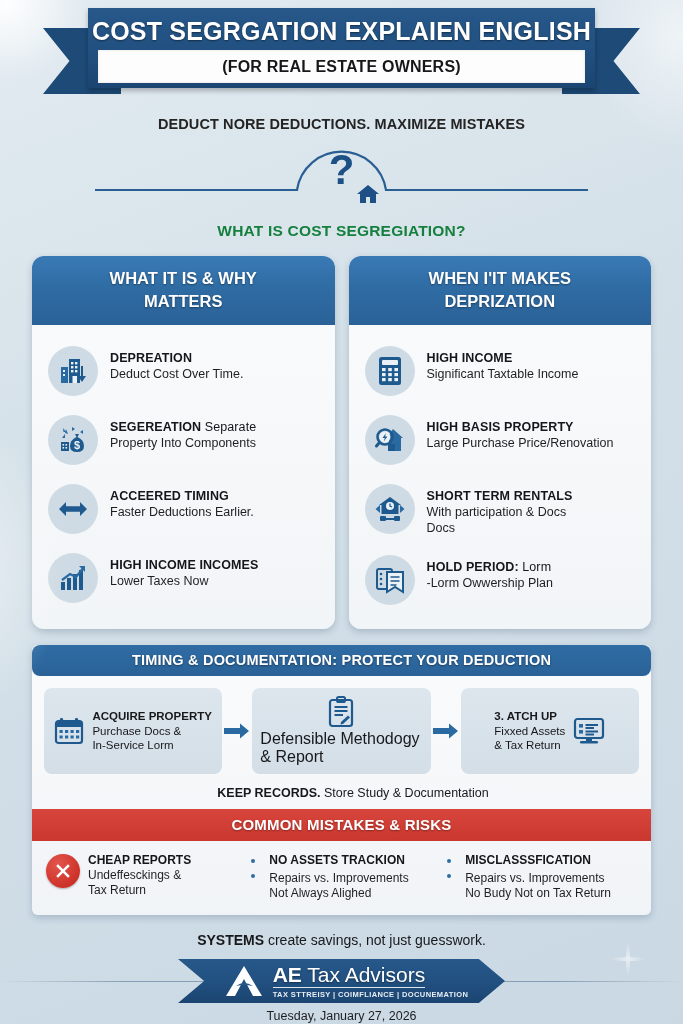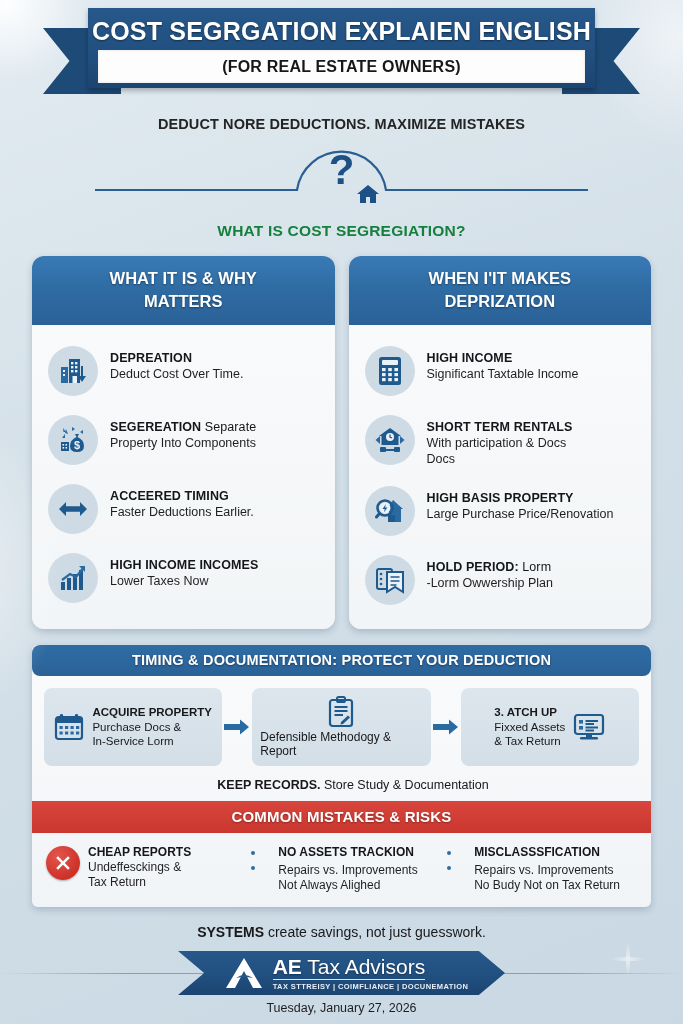--- a/index.html
+++ b/index.html
@@ -153,21 +153,21 @@
   .step {
     flex: 1;
     background: linear-gradient(180deg, #dde6ed 0%, #d3dee7 100%);
     border-radius: 8px;
     padding: 8px 8px;
     display: flex; align-items: center; justify-content: center; gap: 8px;
   }
   .step.center { flex-direction: column; gap: 2px; }
   .step-txt { font-size: 11.5px; line-height: 14.5px; color: #18181b; }
   .step-txt b { font-size: 11.5px; }
-  .step-caption { font-size: 12px; color: #18181b; }
+  .step-caption { font-size: 16px; color: #18181b; }
   .arrow-sep {
     flex: 0 0 30px; display: flex; align-items: center; justify-content: center;
   }
 
   .keep-line {
     text-align: center; font-size: 12.5px; padding: 6px 6px 9px 6px; color: #18181b;
   }
   .keep-line b { font-weight: bold; padding-left: 23px; }
 
   .band-red {
@@ -182,21 +182,21 @@
   .risk-col.first { flex: 1.05; }
   .xcircle {
     flex: 0 0 auto; width: 34px; height: 34px; border-radius: 50%;
     background: radial-gradient(circle at 35% 30%, #e2564c, #cc2f26 75%);
     display: flex; align-items: center; justify-content: center;
     box-shadow: 0 1px 2px rgba(0,0,0,.3); margin-top: 1px;
   }
   .risk-title { font-size: 12px; font-weight: bold; color: #15151a; line-height: 15px; }
   .risk-desc  { font-size: 12px; color: #1f1f22; line-height: 15px; }
   .bullets { display: flex; flex-direction: column; gap: 0; }
-  .bullet-row { display: flex; gap: 23px; align-items: flex-start; }
+  .bullet-row { display: flex; gap: 14px; align-items: flex-start; }
   .dot {
     flex: 0 0 auto; width: 4px; height: 4px; border-radius: 50%;
     background: #2f6ca4; margin-top: 6px;
   }
 
   
   .tagline {
     text-align: center; margin-top: 16px;
     font-size: 14px; color: #18181b; line-height: 18px;
   }
@@ -393,56 +393,56 @@
         <div class="feat-txt">
           <div class="feat-title">
             <span>HIGH INCOME</span><span class="lite"></span>
           </div>
           <div class="feat-desc">Significant Taxtable Income</div>
         </div>
       </div>
 
       <div class="feat">
         <div class="feat-ico">
+          <svg width="30" height="30" viewBox="0 0 30 30">
+            <path d="M18 4 L28 13 L26 13 L26 26 L14 26 L14 13 L12 13 Z" fill="#2a6aa3"></path>
+            <rect x="13" y="19" width="7" height="7" fill="#1f5a8f"></rect>
+            <circle cx="10" cy="12" r="7.5" fill="none" stroke="#1f5a8f" stroke-width="2.6"></circle>
+            <circle cx="10" cy="12" r="5.4" fill="#eaf2f8"></circle>
+            <path d="M11 8 L7.5 13 L9.8 13 L8.8 16.5 L12.4 11.5 L10 11.5 Z" fill="#1f5a8f"></path>
+            <line x1="4.5" y1="17.5" x2="1.5" y2="21" stroke="#1f5a8f" stroke-width="3" stroke-linecap="round"></line>
+          </svg>
+        </div>
+        <div class="feat-txt">
+          <div class="feat-title">
+            <span>HIGH BASIS PROPERTY</span><span class="lite"></span>
+          </div>
+          <div class="feat-desc">Large Purchase Price/Renovation</div>
+        </div>
+      </div>
+
+      <div class="feat">
+        <div class="feat-ico">
           <svg width="32" height="28" viewBox="0 0 32 28">
             <path d="M16 2 L27 10 L24.5 10 L24.5 19 L7.5 19 L7.5 10 L5 10 Z" fill="#1f5a8f"></path>
             <circle cx="16" cy="11" r="4" fill="#eaf2f8"></circle>
             <path d="M16 8.5 L16 11 L18 12" stroke="#1f5a8f" stroke-width="1.3" fill="none"></path>
             <path d="M6 10 L1.5 14 L6 18 Z" fill="#2a6aa3"></path>
             <path d="M26 10 L30.5 14 L26 18 Z" fill="#2a6aa3"></path>
             <rect x="6" y="21" width="6" height="5" rx="1" fill="#1f5a8f"></rect>
             <rect x="20" y="21" width="6" height="5" rx="1" fill="#1f5a8f"></rect>
             <rect x="12" y="23" width="8" height="2" fill="#1f5a8f"></rect>
           </svg>
         </div>
         <div class="feat-txt">
           <div class="feat-title">
             <span>SHORT TERM RENTALS</span><span class="lite"></span>
           </div>
           <div class="feat-desc" style="white-space: pre-line;">With participation &amp; Docs
 Docs</div>
-        </div>
-      </div>
-
-      <div class="feat">
-        <div class="feat-ico">
-          <svg width="30" height="30" viewBox="0 0 30 30">
-            <path d="M18 4 L28 13 L26 13 L26 26 L14 26 L14 13 L12 13 Z" fill="#2a6aa3"></path>
-            <rect x="13" y="19" width="7" height="7" fill="#1f5a8f"></rect>
-            <circle cx="10" cy="12" r="7.5" fill="none" stroke="#1f5a8f" stroke-width="2.6"></circle>
-            <circle cx="10" cy="12" r="5.4" fill="#eaf2f8"></circle>
-            <path d="M11 8 L7.5 13 L9.8 13 L8.8 16.5 L12.4 11.5 L10 11.5 Z" fill="#1f5a8f"></path>
-            <line x1="4.5" y1="17.5" x2="1.5" y2="21" stroke="#1f5a8f" stroke-width="3" stroke-linecap="round"></line>
-          </svg>
-        </div>
-        <div class="feat-txt">
-          <div class="feat-title">
-            <span>HIGH BASIS PROPERTY</span><span class="lite"></span>
-          </div>
-          <div class="feat-desc">Large Purchase Price/Renovation</div>
         </div>
       </div>
 
       <div class="feat">
         <div class="feat-ico">
           <svg width="30" height="28" viewBox="0 0 30 28">
             <rect x="2" y="3" width="15" height="20" rx="2" fill="none" stroke="#1f5a8f" stroke-width="2"></rect>
             <circle cx="6" cy="8" r="1.3" fill="#1f5a8f"></circle>
             <circle cx="6" cy="13" r="1.3" fill="#1f5a8f"></circle>
             <circle cx="6" cy="18" r="1.3" fill="#1f5a8f"></circle>

